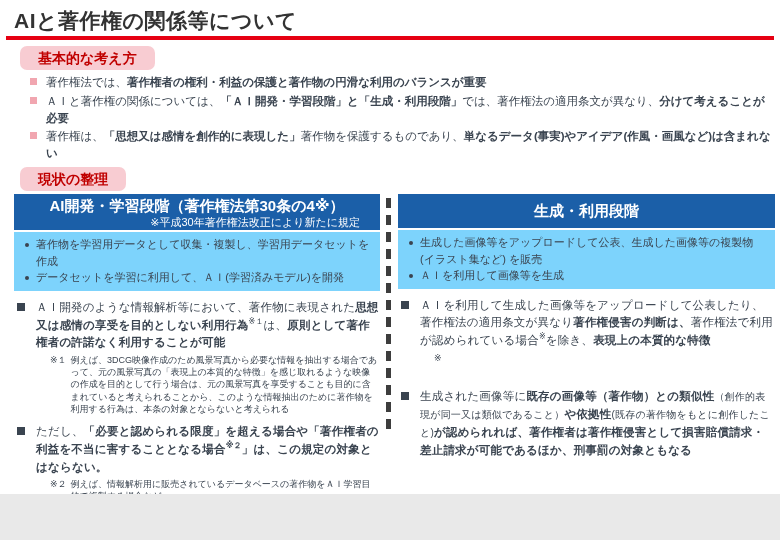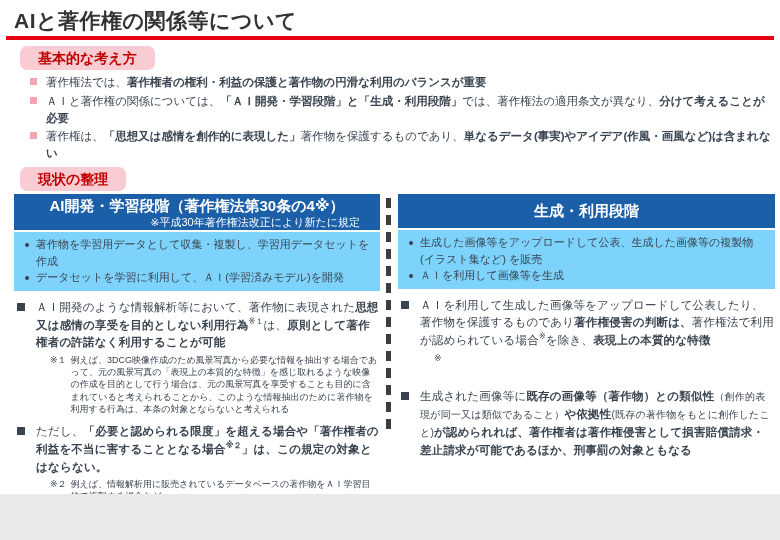--- a/index.html
+++ b/index.html
@@ -153,21 +153,21 @@
           <span class="marker"></span>
           <span>生成した画像等をアップロードして公表、生成した画像等の複製物(イラスト集など) を販売</span>
         </div>
         <div class="sum-item">
           <span class="marker"></span>
           <span>ＡＩを利用して画像等を生成</span>
         </div>
       </div>
       <div class="point">
         <span class="marker"></span>
-        <span><span>ＡＩを利用して生成した画像等をアップロードして公表したり、著作物を保護するものであり</span><span class="seg-b">著作権侵害の判断は、</span><span>著作権法で利用が認められている場合</span><sup>※</sup><span>を除き、</span><span class="seg-b">表現上の本質的な特徴</span></span>
+        <span><span>ＡＩを利用して生成した画像等をアップロードして公表したり、著作権法の適用条文が異なり</span><span class="seg-b">著作権侵害の判断は、</span><span>著作権法で利用が認められている場合</span><sup>※</sup><span>を除き、</span><span class="seg-b">表現上の本質的な特徴</span></span>
       </div>
       <div class="note">
         <span class="note-label">※</span>
       </div>
       <div class="point gap-lg">
         <span class="marker"></span>
         <span><span>生成された画像等に</span><span class="seg-b">既存の画像等（著作物）との類似性</span><span class="sm">（創作的表現が同一又は類似であること）</span><span class="seg-b">や依拠性</span><span class="sm">(既存の著作物をもとに創作したこと)</span><span class="seg-b">が認められれば、著作権者は著作権侵害として損害賠償請求・差止請求が可能であるほか、刑事罰の対象ともなる</span></span>
       </div>
     </div>
   </div>

